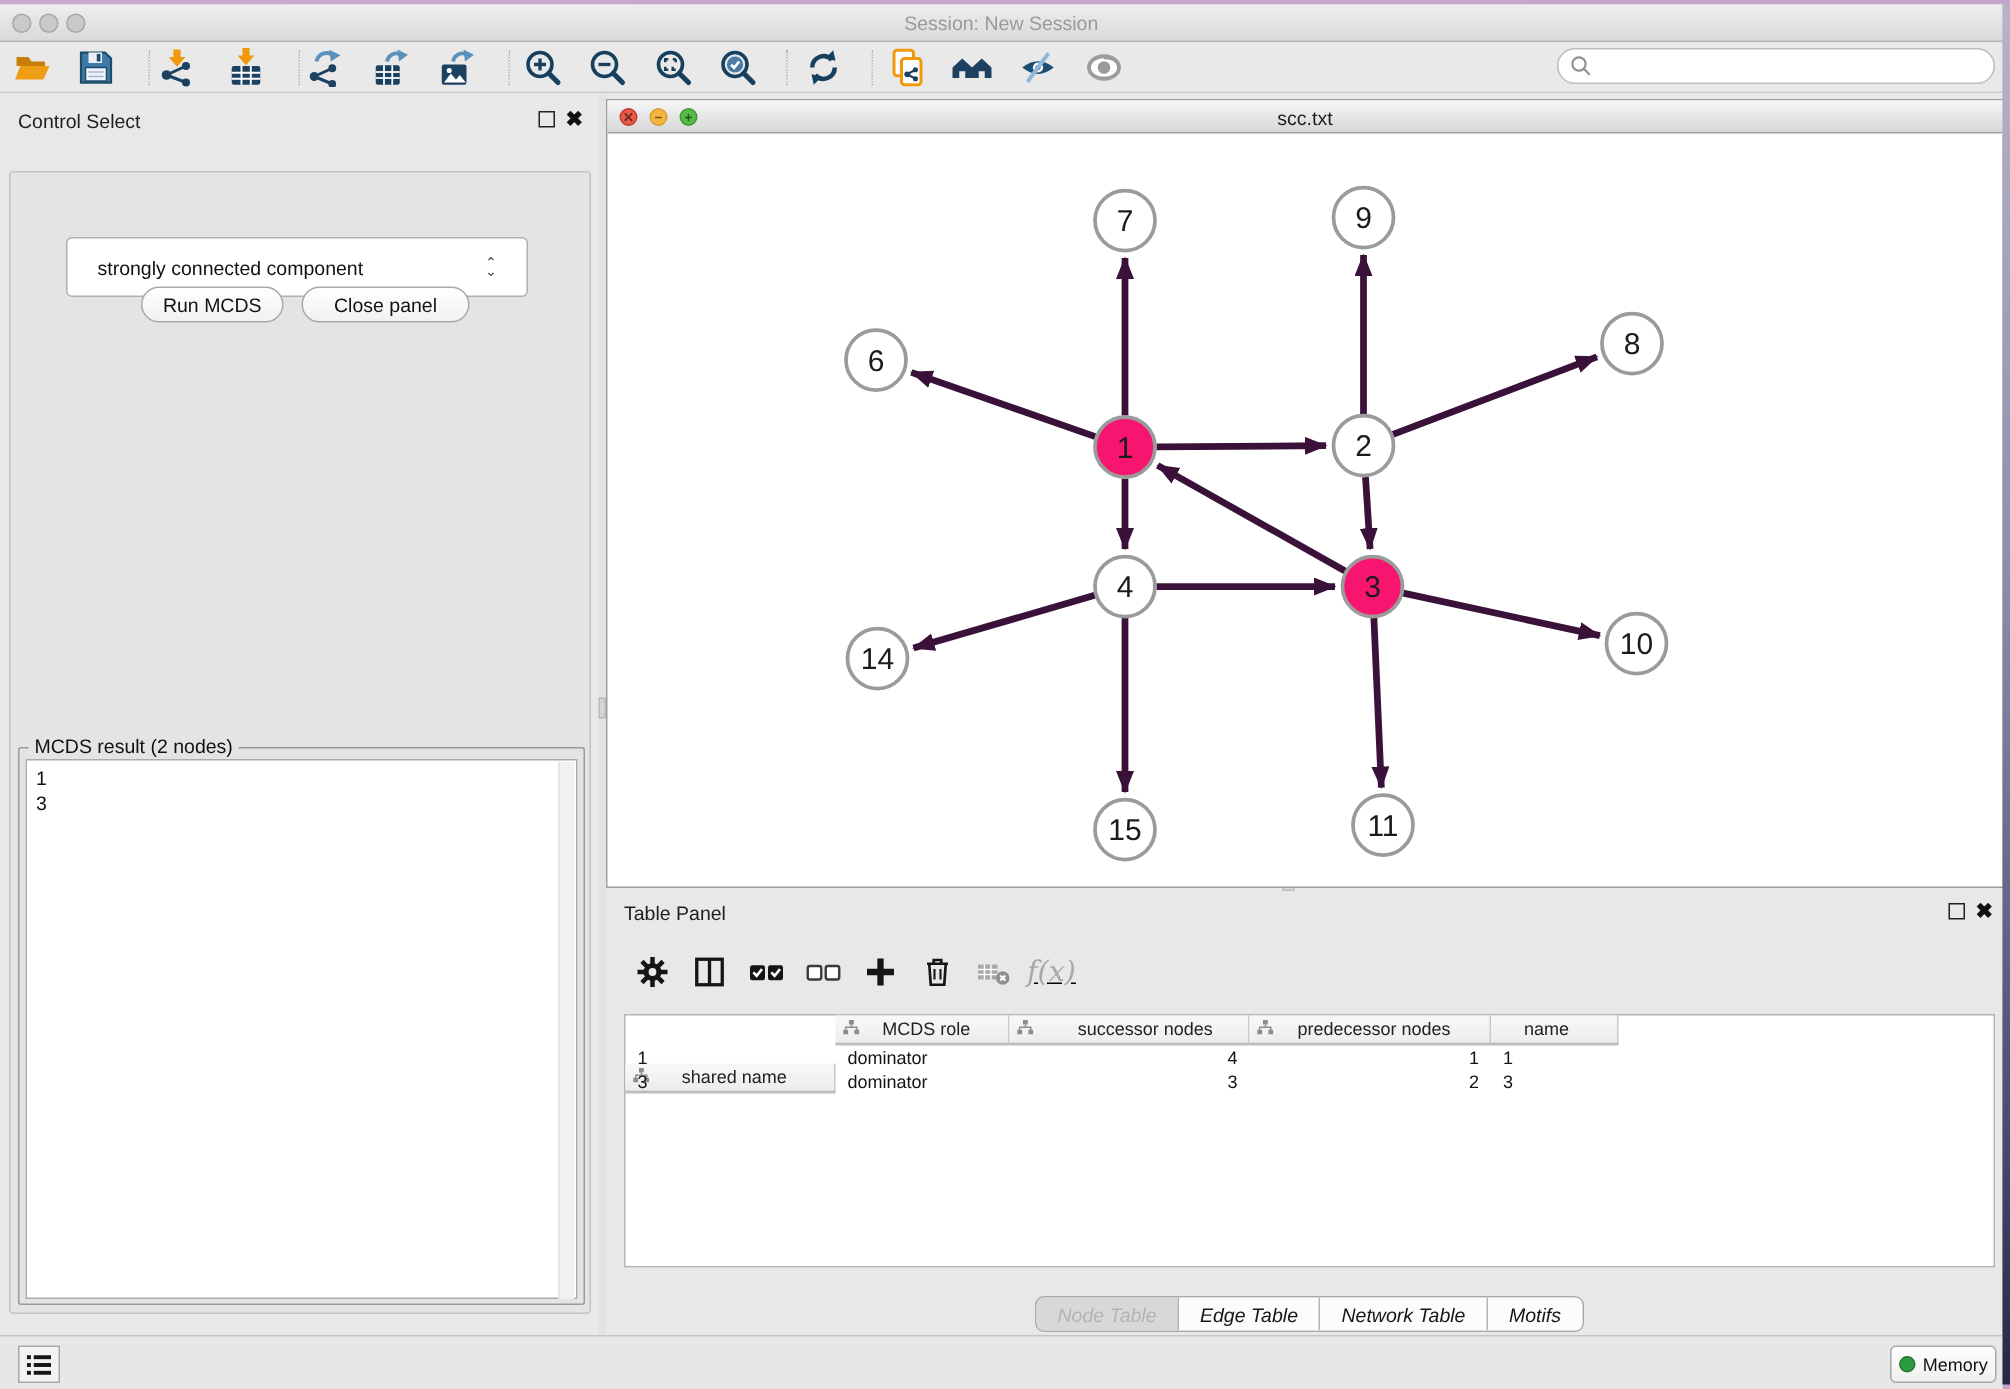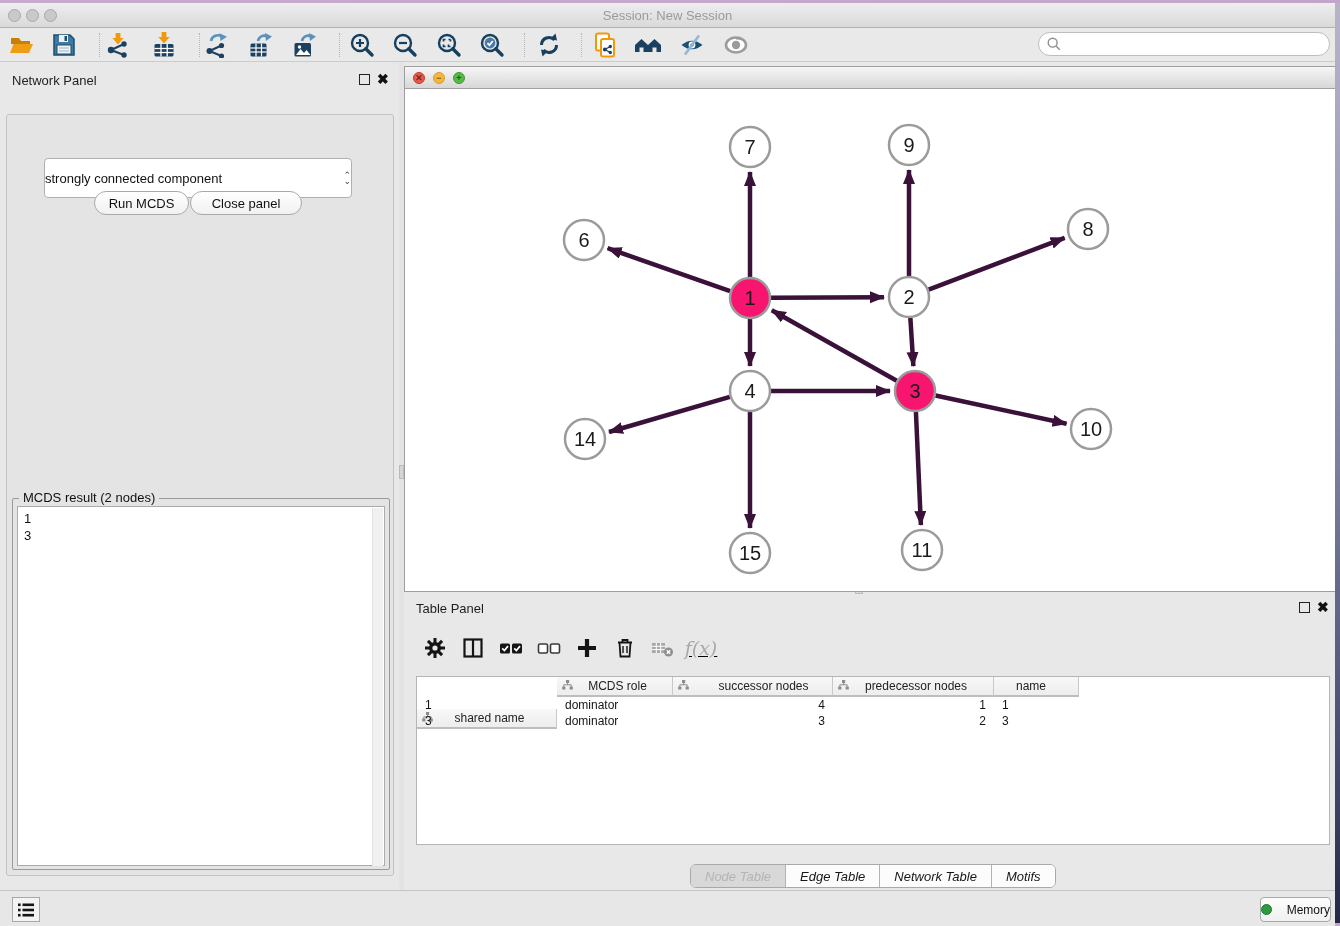--- a/index.html
+++ b/index.html
@@ -29,21 +29,21 @@
   .panel-float { width:11px; height:11px; border:1.6px solid #222; }
   .panel-close { font-size:14px; font-weight:bold; color:#111; line-height:12px; }
   #cp-tabs { left:78px; top:91px; height:21px; display:flex; }
   .cp-tab { height:21px; padding:0 13px; font-size:13px; line-height:20px; color:#161616; background:#ffffff;
     border:1px solid #a9a9a9; border-left:none; position:relative; z-index:3; }
   .cp-tab:first-child { border-left:1px solid #a9a9a9; border-top-left-radius:4px; }
   .cp-tab.active { background:#dedede; color:#a9a9a9; border-radius:4px 4px 0 0; border-left:1px solid #a9a9a9; border-bottom:1px solid #dedede; }
   #cp-box { left:6px; top:111px; width:388px; height:762px; background:#e4e4e4; border:1px solid #c2c2c2; border-radius:3px; z-index:1; }
   #cp-opt-label { left:6px; top:134px; width:388px; text-align:center; font-size:13px; color:#1a1a1a; z-index:2; }
   #cp-select { left:44px; top:155px; width:308px; height:40px; background:#fff; border:1px solid #b0b0b0; border-radius:4px;
-    display:flex; align-items:center; padding:0 0; font-size:13px; color:#111; z-index:2; }
+    display:flex; align-items:center; padding:0 20px; font-size:13px; color:#111; z-index:2; }
   #cp-select .stepper { margin-left:auto; display:flex; flex-direction:column; align-items:center; line-height:6px; font-size:9px; color:#444; }
   .cp-btn { top:188px; height:24px; background:linear-gradient(180deg,#ffffff,#f1f1f1); border:1px solid #a9a9a9; border-radius:12px;
     font-size:13px; color:#111; display:flex; align-items:center; justify-content:center; z-index:2; }
   #fieldset { left:12px; top:495px; width:378px; height:372px; border:1px solid #9a9a9a; border-radius:2px; z-index:2; }
   #fieldset-legend { position:absolute; left:6px; top:-9px; background:#e4e4e4; padding:0 4px; font-size:13px; color:#111; }
   #result-box { position:absolute; left:4px; top:7px; width:368px; height:360px; background:#fff; border:1px solid #ababab; }
   #result-text { position:absolute; left:6px; top:3px; font-size:13px; color:#111; line-height:17px; white-space:pre-line; }
   #result-scroll { position:absolute; right:1px; top:1px; width:11px; height:358px; background:#f1f1f1; border-left:1px solid #e2e2e2; }
 
   
@@ -77,21 +77,21 @@
   .tp-tab { height:100%; display:flex; align-items:center; justify-content:center; font-size:13px; color:#161616;
     background:#fcfcfc; border-right:1px solid #b3b3b3; padding:0 14px; }
   .tp-tab:last-child { border-right:none; }
   .tp-tab.active { background:#d8d8d8; color:#b4b4b4; }
 
   
   #statusbar { left:0; top:887px; width:1335px; height:36px; background:#e7e7e7; border-top:1px solid #c4c4c4; }
   #list-btn { left:12px; top:894px; width:28px; height:25px; background:#f3f3f3; border:1px solid #a9a9a9;
     display:flex; align-items:center; justify-content:center; }
   #memory-btn { left:1260px; top:894px; width:71px; height:25px; background:linear-gradient(180deg,#fdfdfd,#f0f0f0);
-    border:1px solid #a9a9a9; border-radius:4px; display:flex; align-items:center; justify-content:space-between; gap:5px;
+    border:1px solid #a9a9a9; border-radius:4px; display:flex; align-items:center; justify-content:center; gap:5px;
     font-size:12px; color:#111; }
   #memory-dot { width:11px; height:11px; border-radius:50%; background:#2d9a3f; border:1px solid #1f7a33; }
 </style>
 </head>
 <body>
 
 <div id="app">
 
   <div id="titlebar" class="abs">
     <div class="tl-dot abs" style="left:8px"></div>
@@ -254,53 +254,54 @@
     </div>
     <div id="search-box" class="abs">
       <svg width="16" height="16" viewBox="0 0 18 18">
         <circle cx="7.5" cy="7.5" r="5" stroke="#8e8e8e" stroke-width="1.6" fill="none"></circle>
         <line x1="11.3" y1="11.3" x2="15.5" y2="15.5" stroke="#8e8e8e" stroke-width="1.6"></line>
       </svg>
       <input id="search-input" value="" style="">
     </div>
   </div>
 
-  <div id="cp-title" class="abs">Network Panel</div>
+  <div id="cp-title" class="abs">Control Select</div>
   <div class="panel-float abs" style="left:359px; top:71px;"></div>
   <div class="panel-close abs" style="left:377px; top:70px;">✖</div>
 
   <div id="cp-box" class="abs"></div>
   <div id="cp-select" class="abs">
     <span>strongly connected component</span>
     <span class="stepper">
         <span>⌃</span>
         <span>⌄</span>
       </span>
   </div>
   <div class="cp-btn abs" style="left:94px; width:95px;">Run MCDS</div>
-  <div class="cp-btn abs" style="left:190px; width:112px;">Close panel</div>
+  <div class="cp-btn abs" style="left:201px; width:112px;">Close panel</div>
 
   <div id="fieldset" class="abs">
     <div id="fieldset-legend">MCDS result (2 nodes)</div>
     <div id="result-box">
       <div id="result-text">1
 3</div>
       <div id="result-scroll"></div>
     </div>
   </div>
 
   <div id="v-splitter" class="abs"></div>
   <div id="v-grip" class="abs"></div>
   <div id="h-grip" class="abs"></div>
 
   <div id="net-window" class="abs">
     <div id="net-titlebar">
       <div class="mac-dot" style="left:8px;  background:#e8594a; border:1px solid #c13b2e;">✕</div>
       <div class="mac-dot" style="left:28px; background:#f5b63e; border:1px solid #d79c2e;">−</div>
       <div class="mac-dot" style="left:48px; background:#57b948; border:1px solid #3e9a30;">+</div>
+      <div id="net-title">scc.txt</div>
     </div>
     <svg id="graph-svg" width="930" height="503">
       <defs>
         <marker id="arrow" markerUnits="userSpaceOnUse" markerWidth="16" markerHeight="13" refX="14" refY="6" orient="auto">
           <path d="M0 0 L15 6 L0 12 z" fill="#3a1139"></path>
         </marker>
       </defs>
       <g id="edge-layer">
           <line x1="345" y1="188" x2="345" y2="83" stroke="#3a1139" stroke-width="4.5" marker-end="url(#arrow)"></line>
           <line x1="325.1752536154717" y1="202.07328138371903" x2="202.60088855300984" y2="159.24609359081066" stroke="#3a1139" stroke-width="4.5" marker-end="url(#arrow)"></line>

